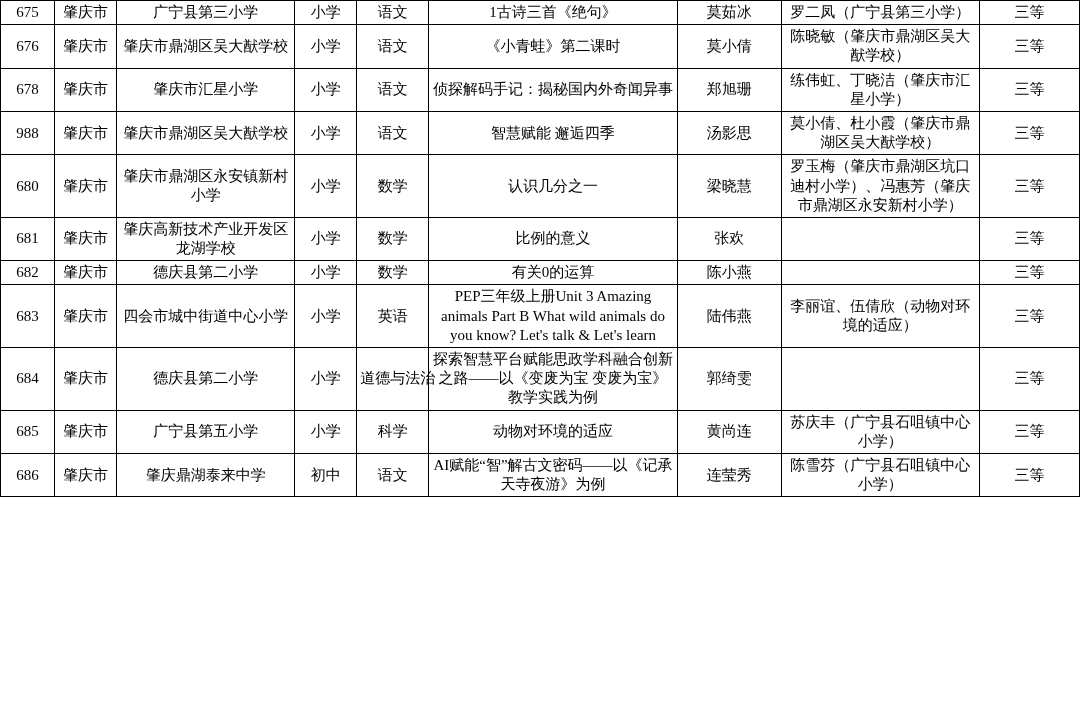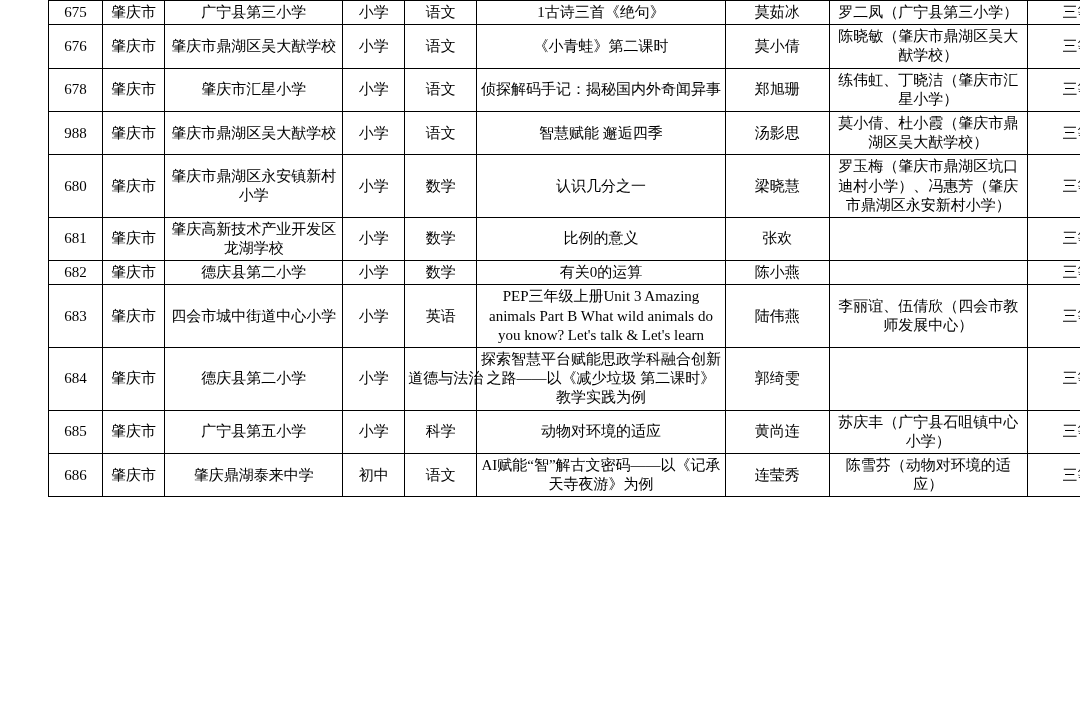--- a/index.html
+++ b/index.html
@@ -8,21 +8,20 @@
     background: #ffffff;
   }
   body {
     width: 1080px;
     font-family: "Liberation Serif", "DejaVu Serif", serif;
     color: #000000;
   }
   .sheet {
     width: 1080px;
     box-sizing: border-box;
-    padding-left: 48px;
   }
   table.award-table {
     border-collapse: collapse;
     width: 1080px;
     table-layout: fixed;
   }
   table.award-table td {
     border: 1px solid #000000;
     padding: 2px 3px;
     text-align: center;
@@ -146,30 +145,30 @@
           <td class="award">三等</td>
         </tr>
         <tr>
           <td class="no">683</td>
           <td class="city">肇庆市</td>
           <td class="school">四会市城中街道中心小学</td>
           <td class="stage">小学</td>
           <td class="subject">英语</td>
           <td class="title mono">PEP三年级上册Unit 3 Amazing animals Part B What wild animals do you know? Let's talk &amp; Let's learn</td>
           <td class="teacher">陆伟燕</td>
-          <td class="coach">李丽谊、伍倩欣（四会市教师发展中心）</td>
+          <td class="coach">李丽谊、伍倩欣（动物对环境的适应）</td>
           <td class="award">三等</td>
         </tr>
         <tr>
           <td class="no">684</td>
           <td class="city">肇庆市</td>
           <td class="school">德庆县第二小学</td>
           <td class="stage">小学</td>
           <td class="subject">道德与法治</td>
-          <td class="title">探索智慧平台赋能思政学科融合创新之路——以《减少垃圾 第二课时》教学实践为例</td>
+          <td class="title">探索智慧平台赋能思政学科融合创新之路——以《变废为宝 变废为宝》教学实践为例</td>
           <td class="teacher">郭绮雯</td>
           <td class="coach"></td>
           <td class="award">三等</td>
         </tr>
         <tr>
           <td class="no">685</td>
           <td class="city">肇庆市</td>
           <td class="school">广宁县第五小学</td>
           <td class="stage">小学</td>
           <td class="subject">科学</td>
@@ -179,18 +178,18 @@
           <td class="award">三等</td>
         </tr>
         <tr>
           <td class="no">686</td>
           <td class="city">肇庆市</td>
           <td class="school">肇庆鼎湖泰来中学</td>
           <td class="stage">初中</td>
           <td class="subject">语文</td>
           <td class="title">AI赋能“智”解古文密码——以《记承天寺夜游》为例</td>
           <td class="teacher">连莹秀</td>
-          <td class="coach">陈雪芬（动物对环境的适应）</td>
+          <td class="coach">陈雪芬（广宁县石咀镇中心小学）</td>
           <td class="award">三等</td>
         </tr>
       </tbody>
   </table>
 </div>
 
 </body></html>

